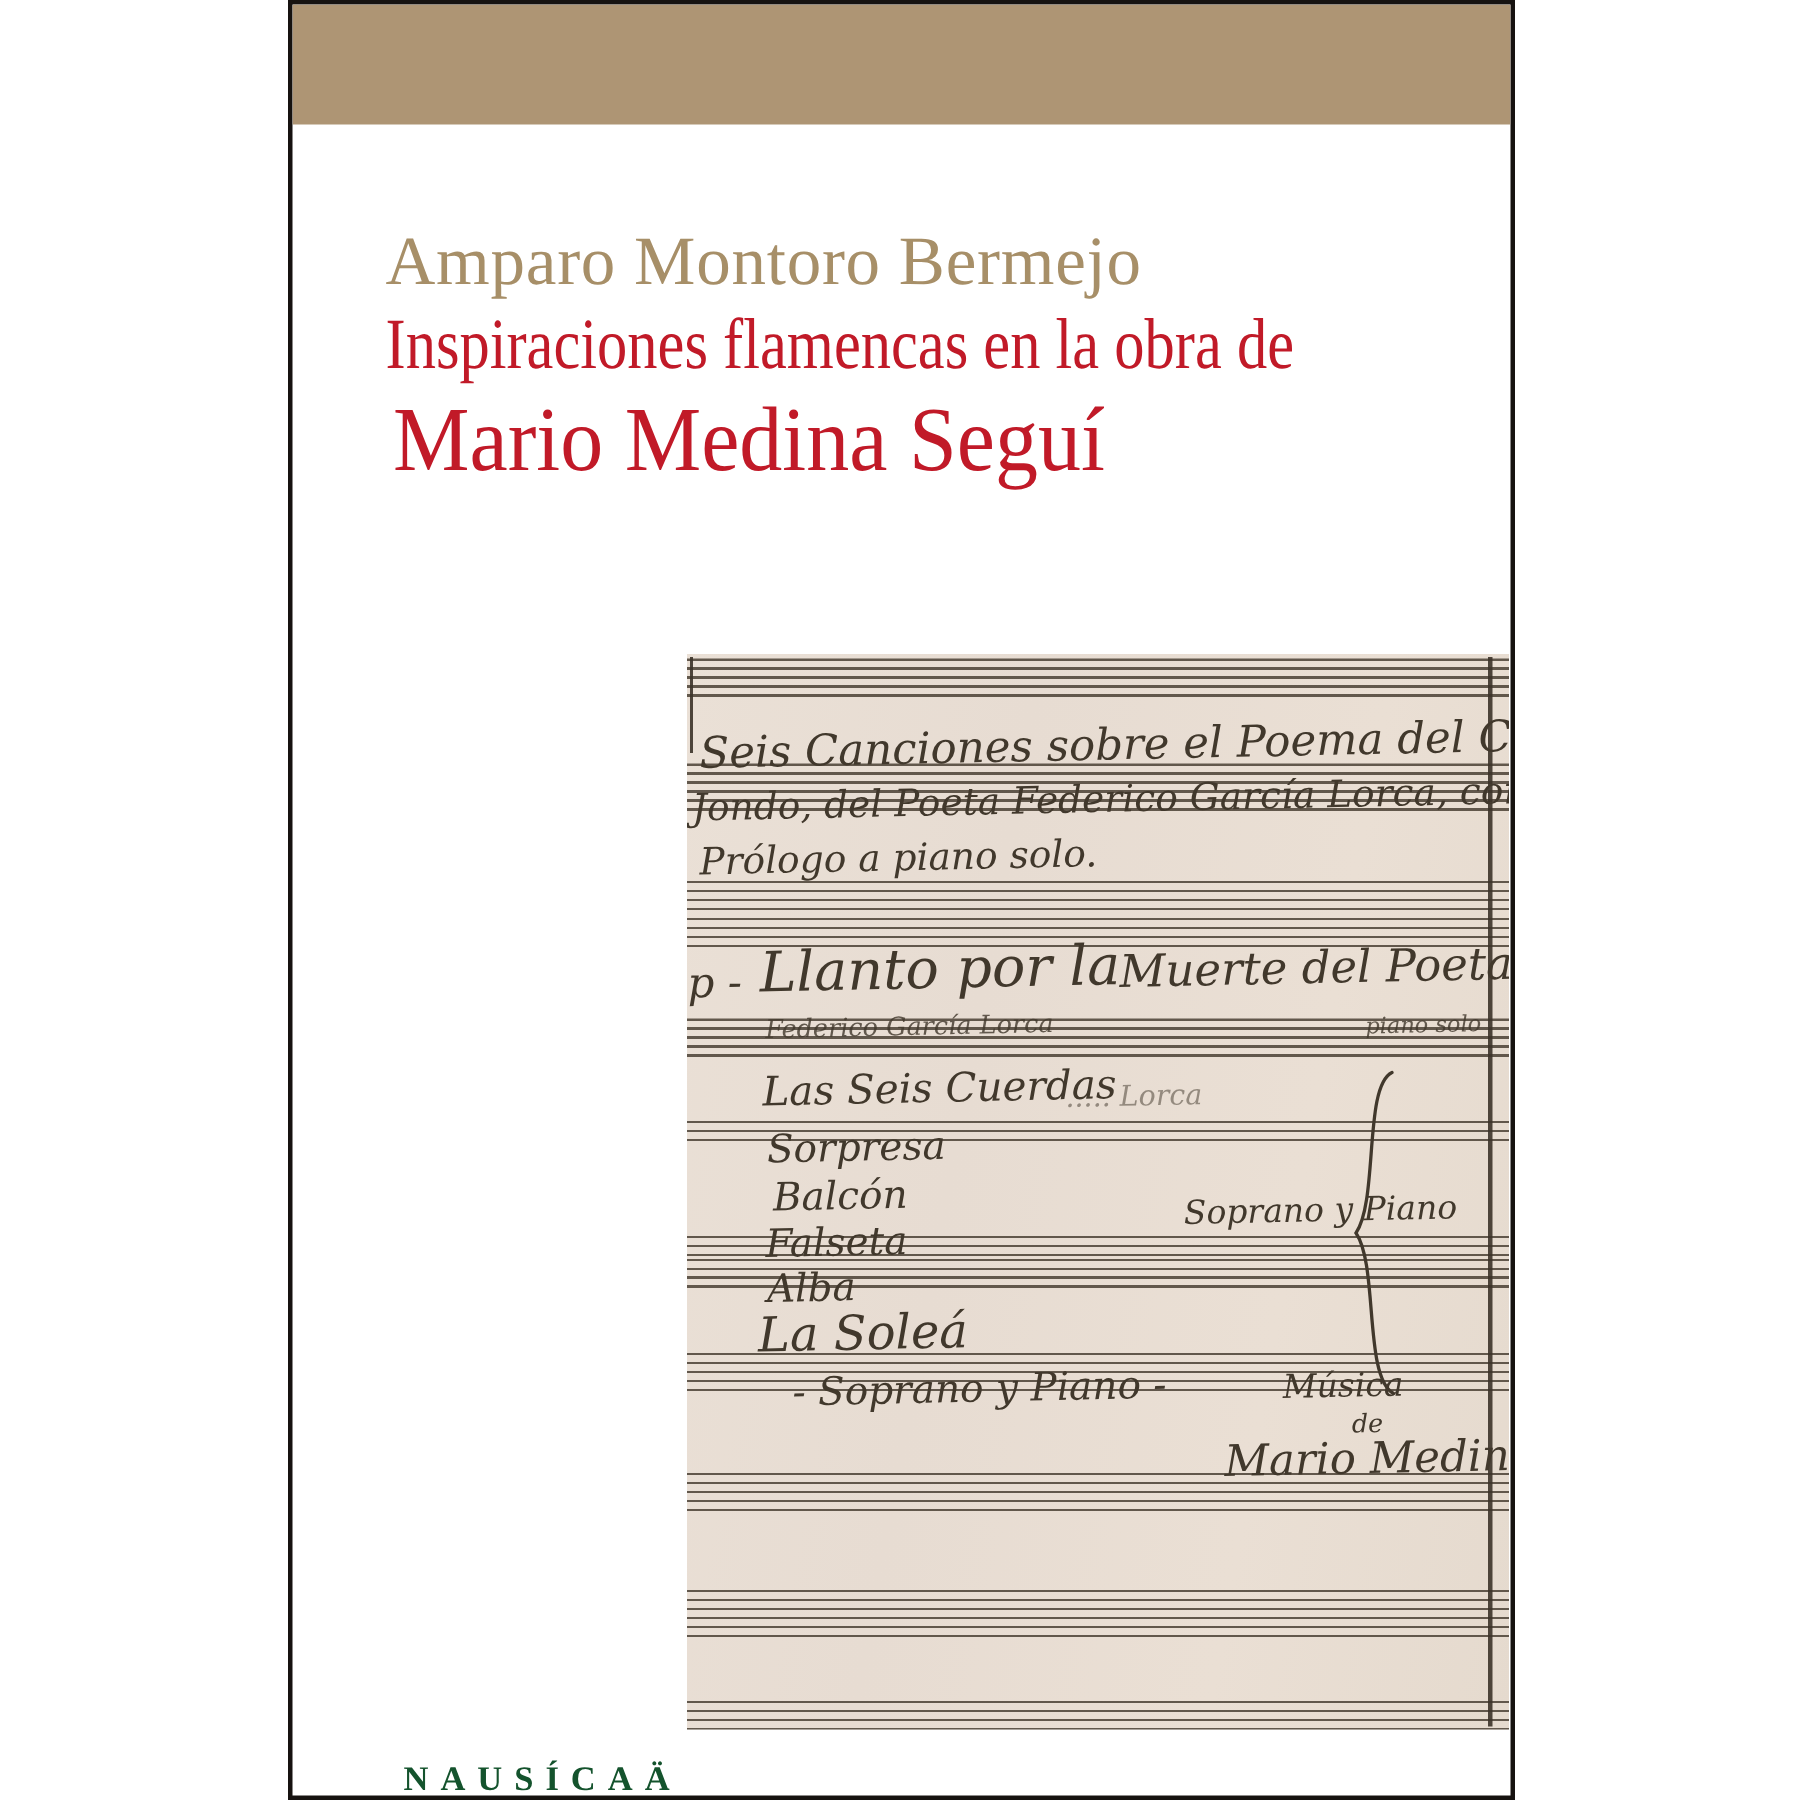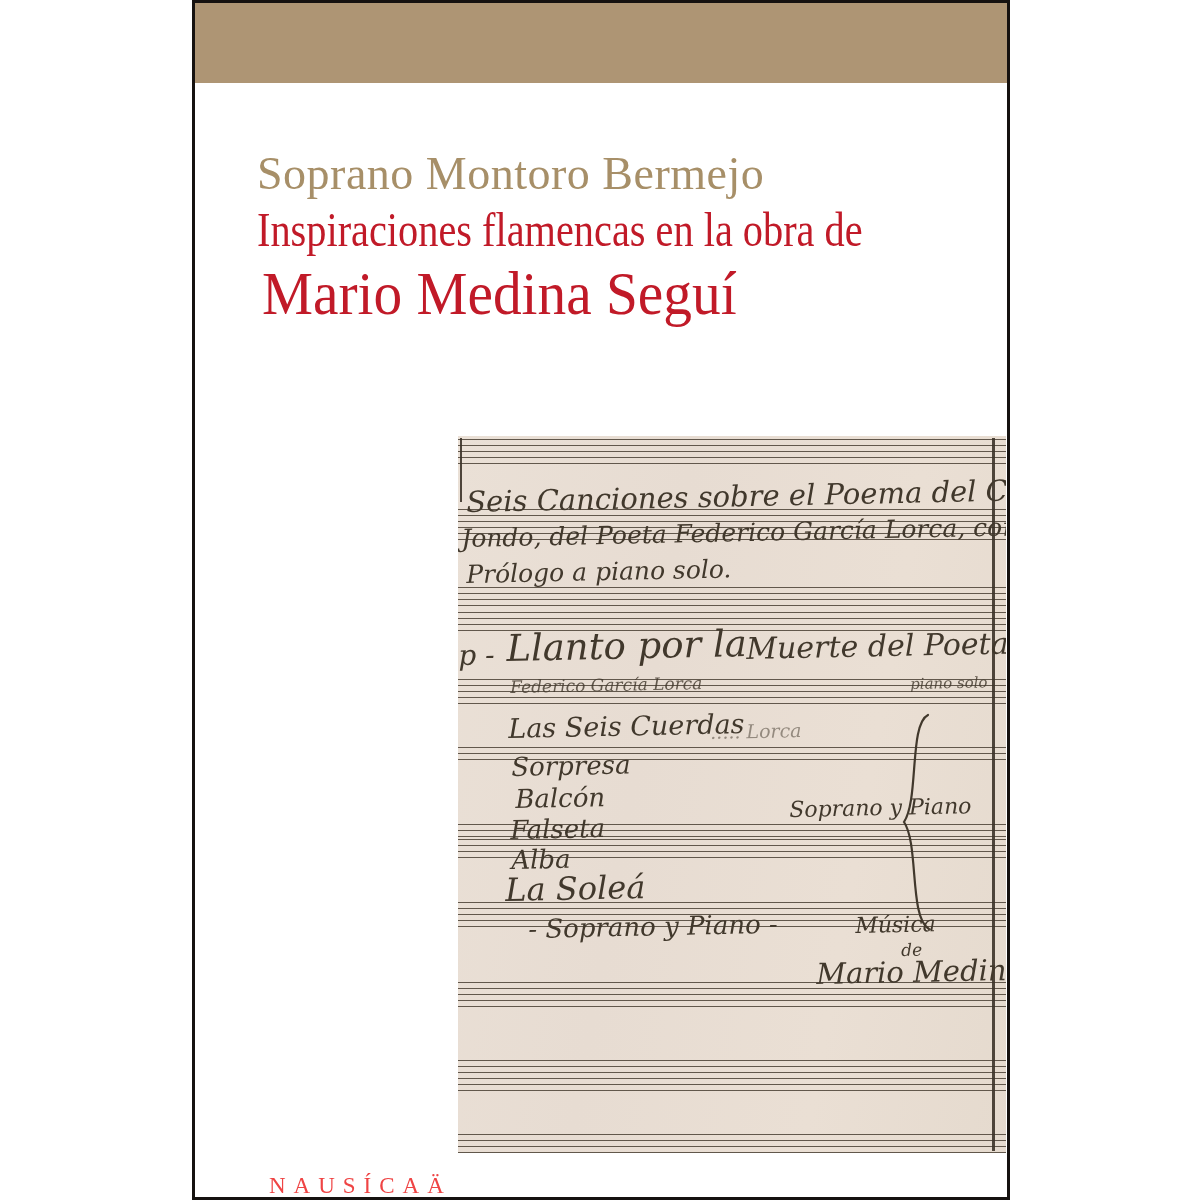--- a/index.html
+++ b/index.html
@@ -22,21 +22,21 @@
   .title1{
     position:absolute;left:62px;top:203px;font-size:48px;line-height:1;
     color:#c11a28;white-space:nowrap;transform:scaleX(0.84);transform-origin:left top;
   }
   .title2{
     position:absolute;left:67px;top:260px;font-size:61px;line-height:1;
     color:#c11a28;white-space:nowrap;transform:scaleX(0.94);transform-origin:left top;
   }
   .publisher{
     position:absolute;left:74px;top:1171px;font-size:23px;line-height:1;
-    color:#ef4444;letter-spacing:8px;white-space:nowrap;
+    color:#14532d;letter-spacing:8px;white-space:nowrap;font-weight:bold;
   }
   
   .manuscript{
     position:absolute;left:263px;top:433px;width:548px;height:717px;
     background:linear-gradient(100deg,#eae0d6 0%,#e7dcd2 35%,#eadfd4 70%,#e5dace 100%);
     overflow:hidden;
   }
   .staff{
     position:absolute;left:0;right:0;
     background:repeating-linear-gradient(to bottom,
@@ -53,21 +53,21 @@
   .hw.faded{opacity:.5;}
   .brace-svg{position:absolute;}
 </style>
 </head>
 <body>
 
 <div class="cover">
 
   <div class="band"></div>
 
-  <div class="author">Soprano Montoro Bermejo</div>
+  <div class="author">Amparo Montoro Bermejo</div>
   <div class="title1">Inspiraciones flamencas en la obra de</div>
   <div class="title2">Mario Medina Seguí</div>
 
   <div class="manuscript">
 
     <div class="staff" style="top:3px;height:26px;"></div>
     <div class="staff" style="top:73px;height:32px;"></div>
     <div class="staff" style="top:151px;height:21px;"></div>
     <div class="staff" style="top:176px;height:21px;"></div>
     <div class="staff" style="top:243px;height:26px;"></div>

